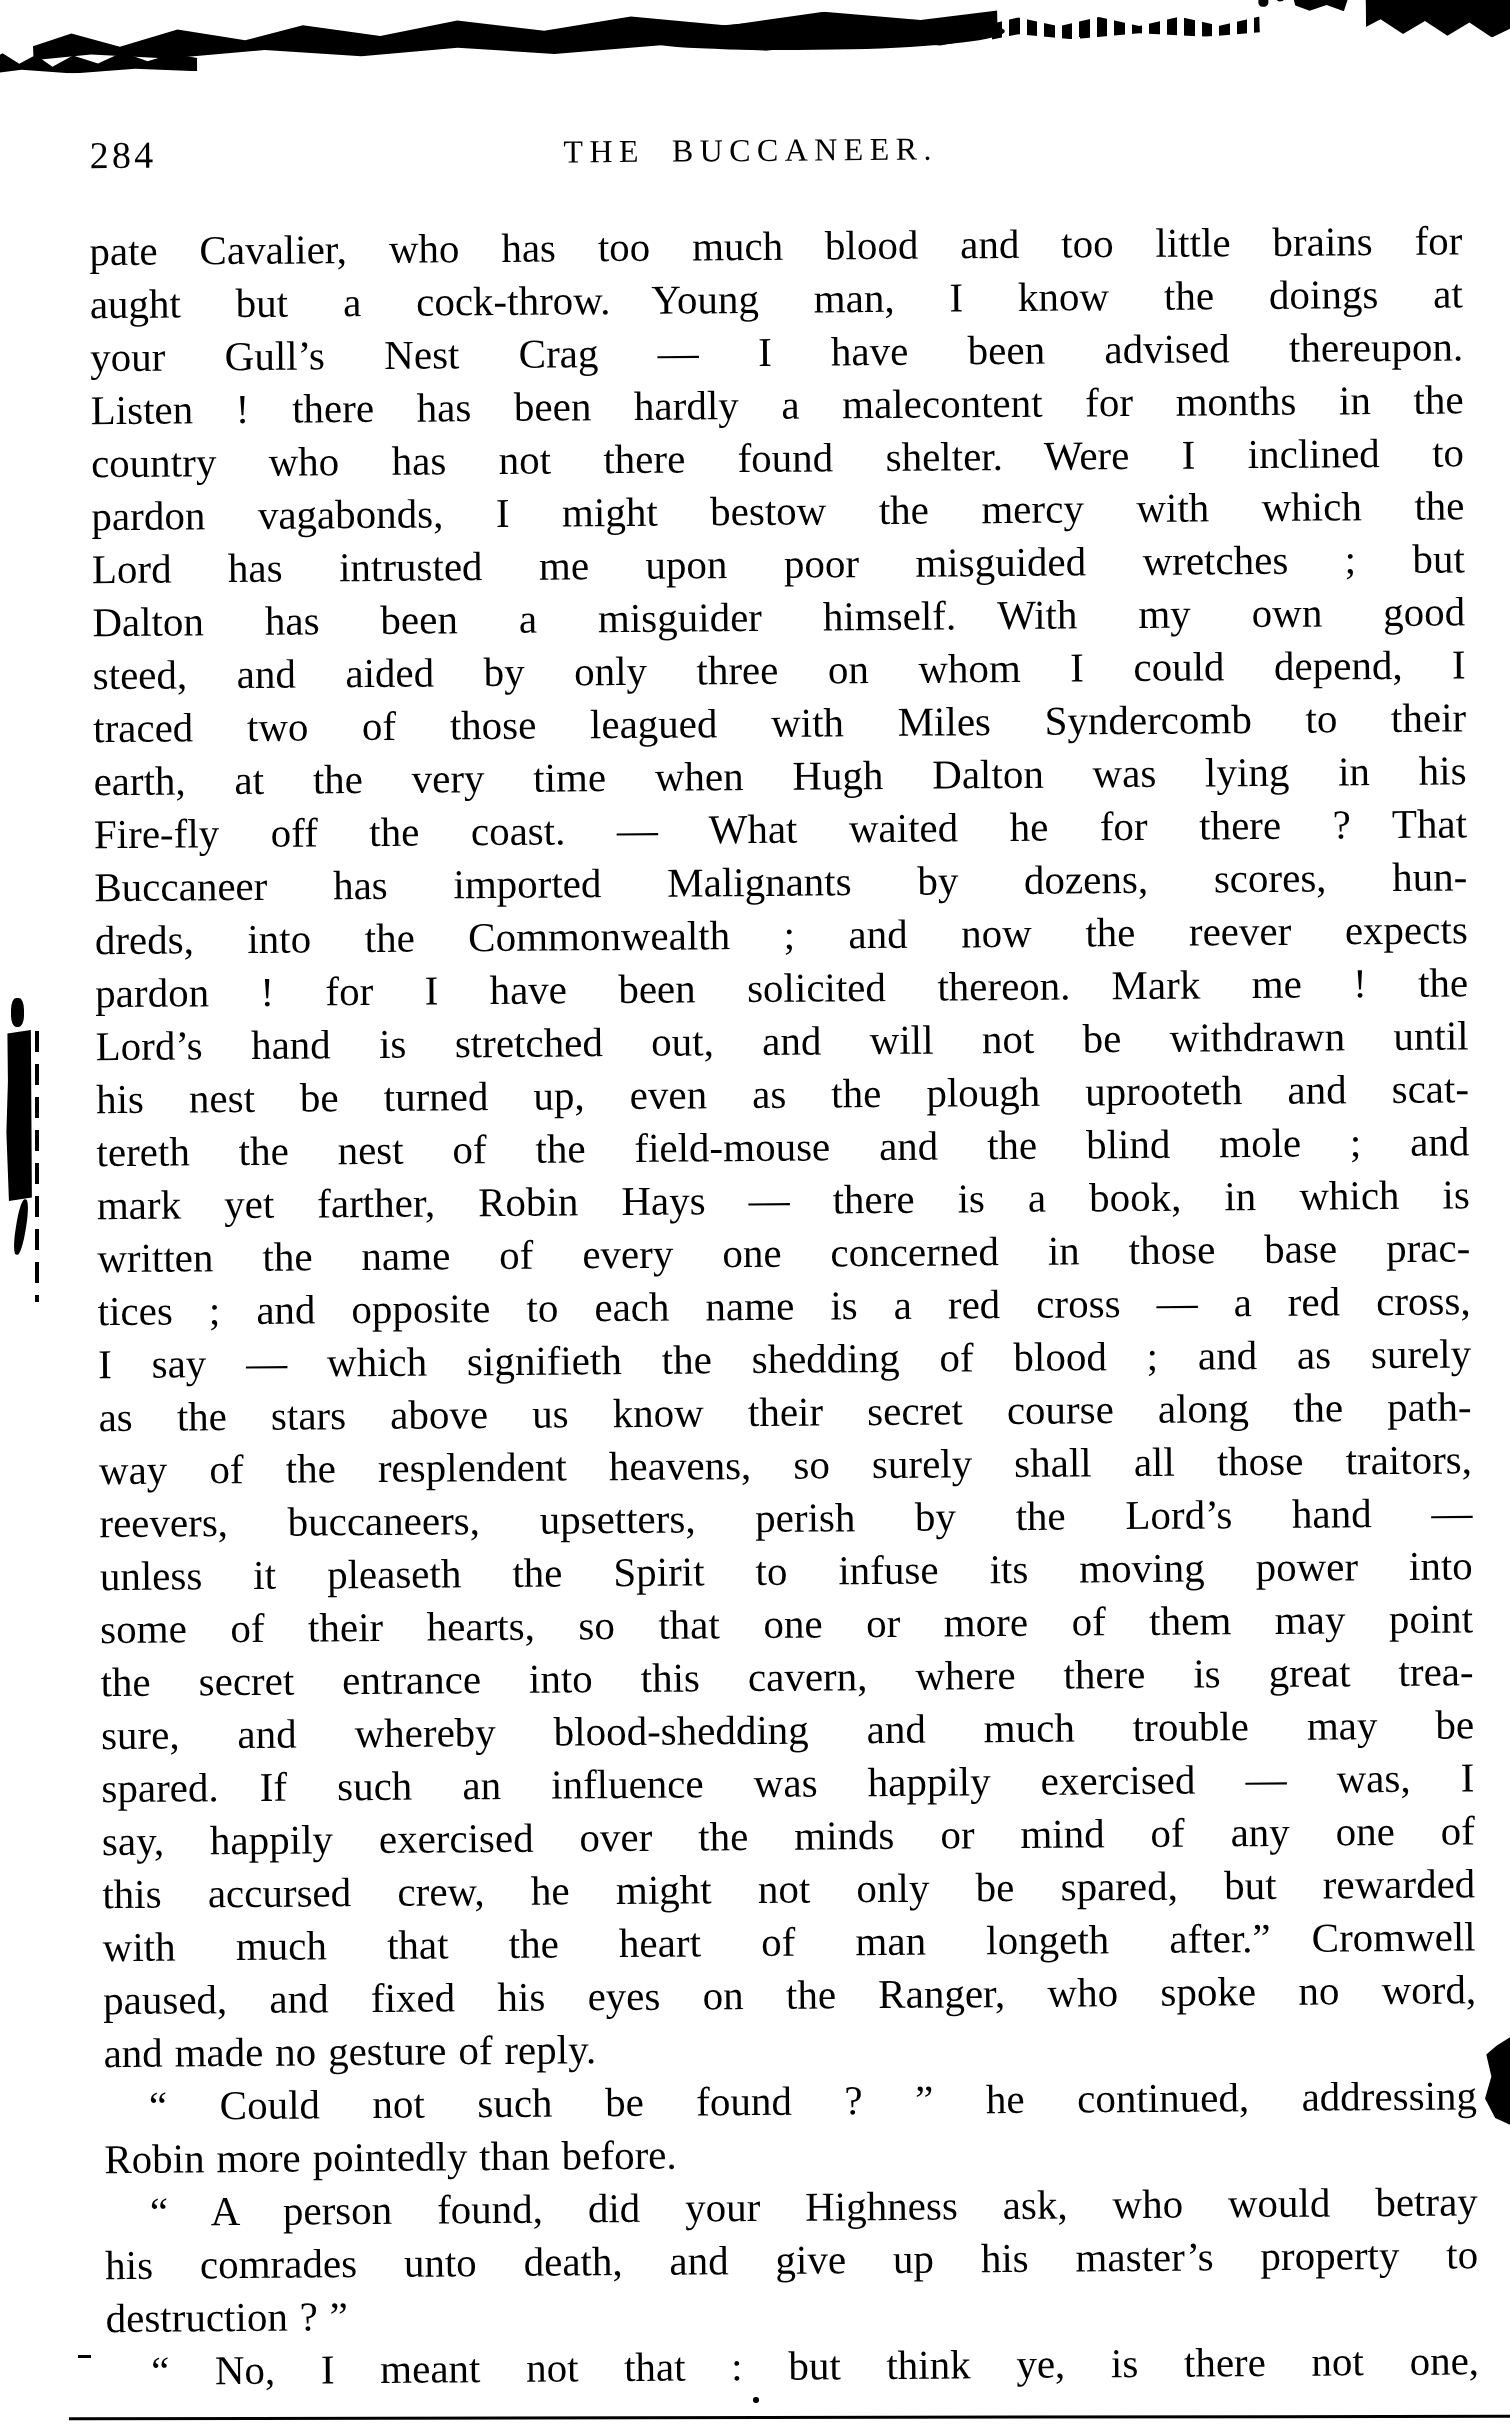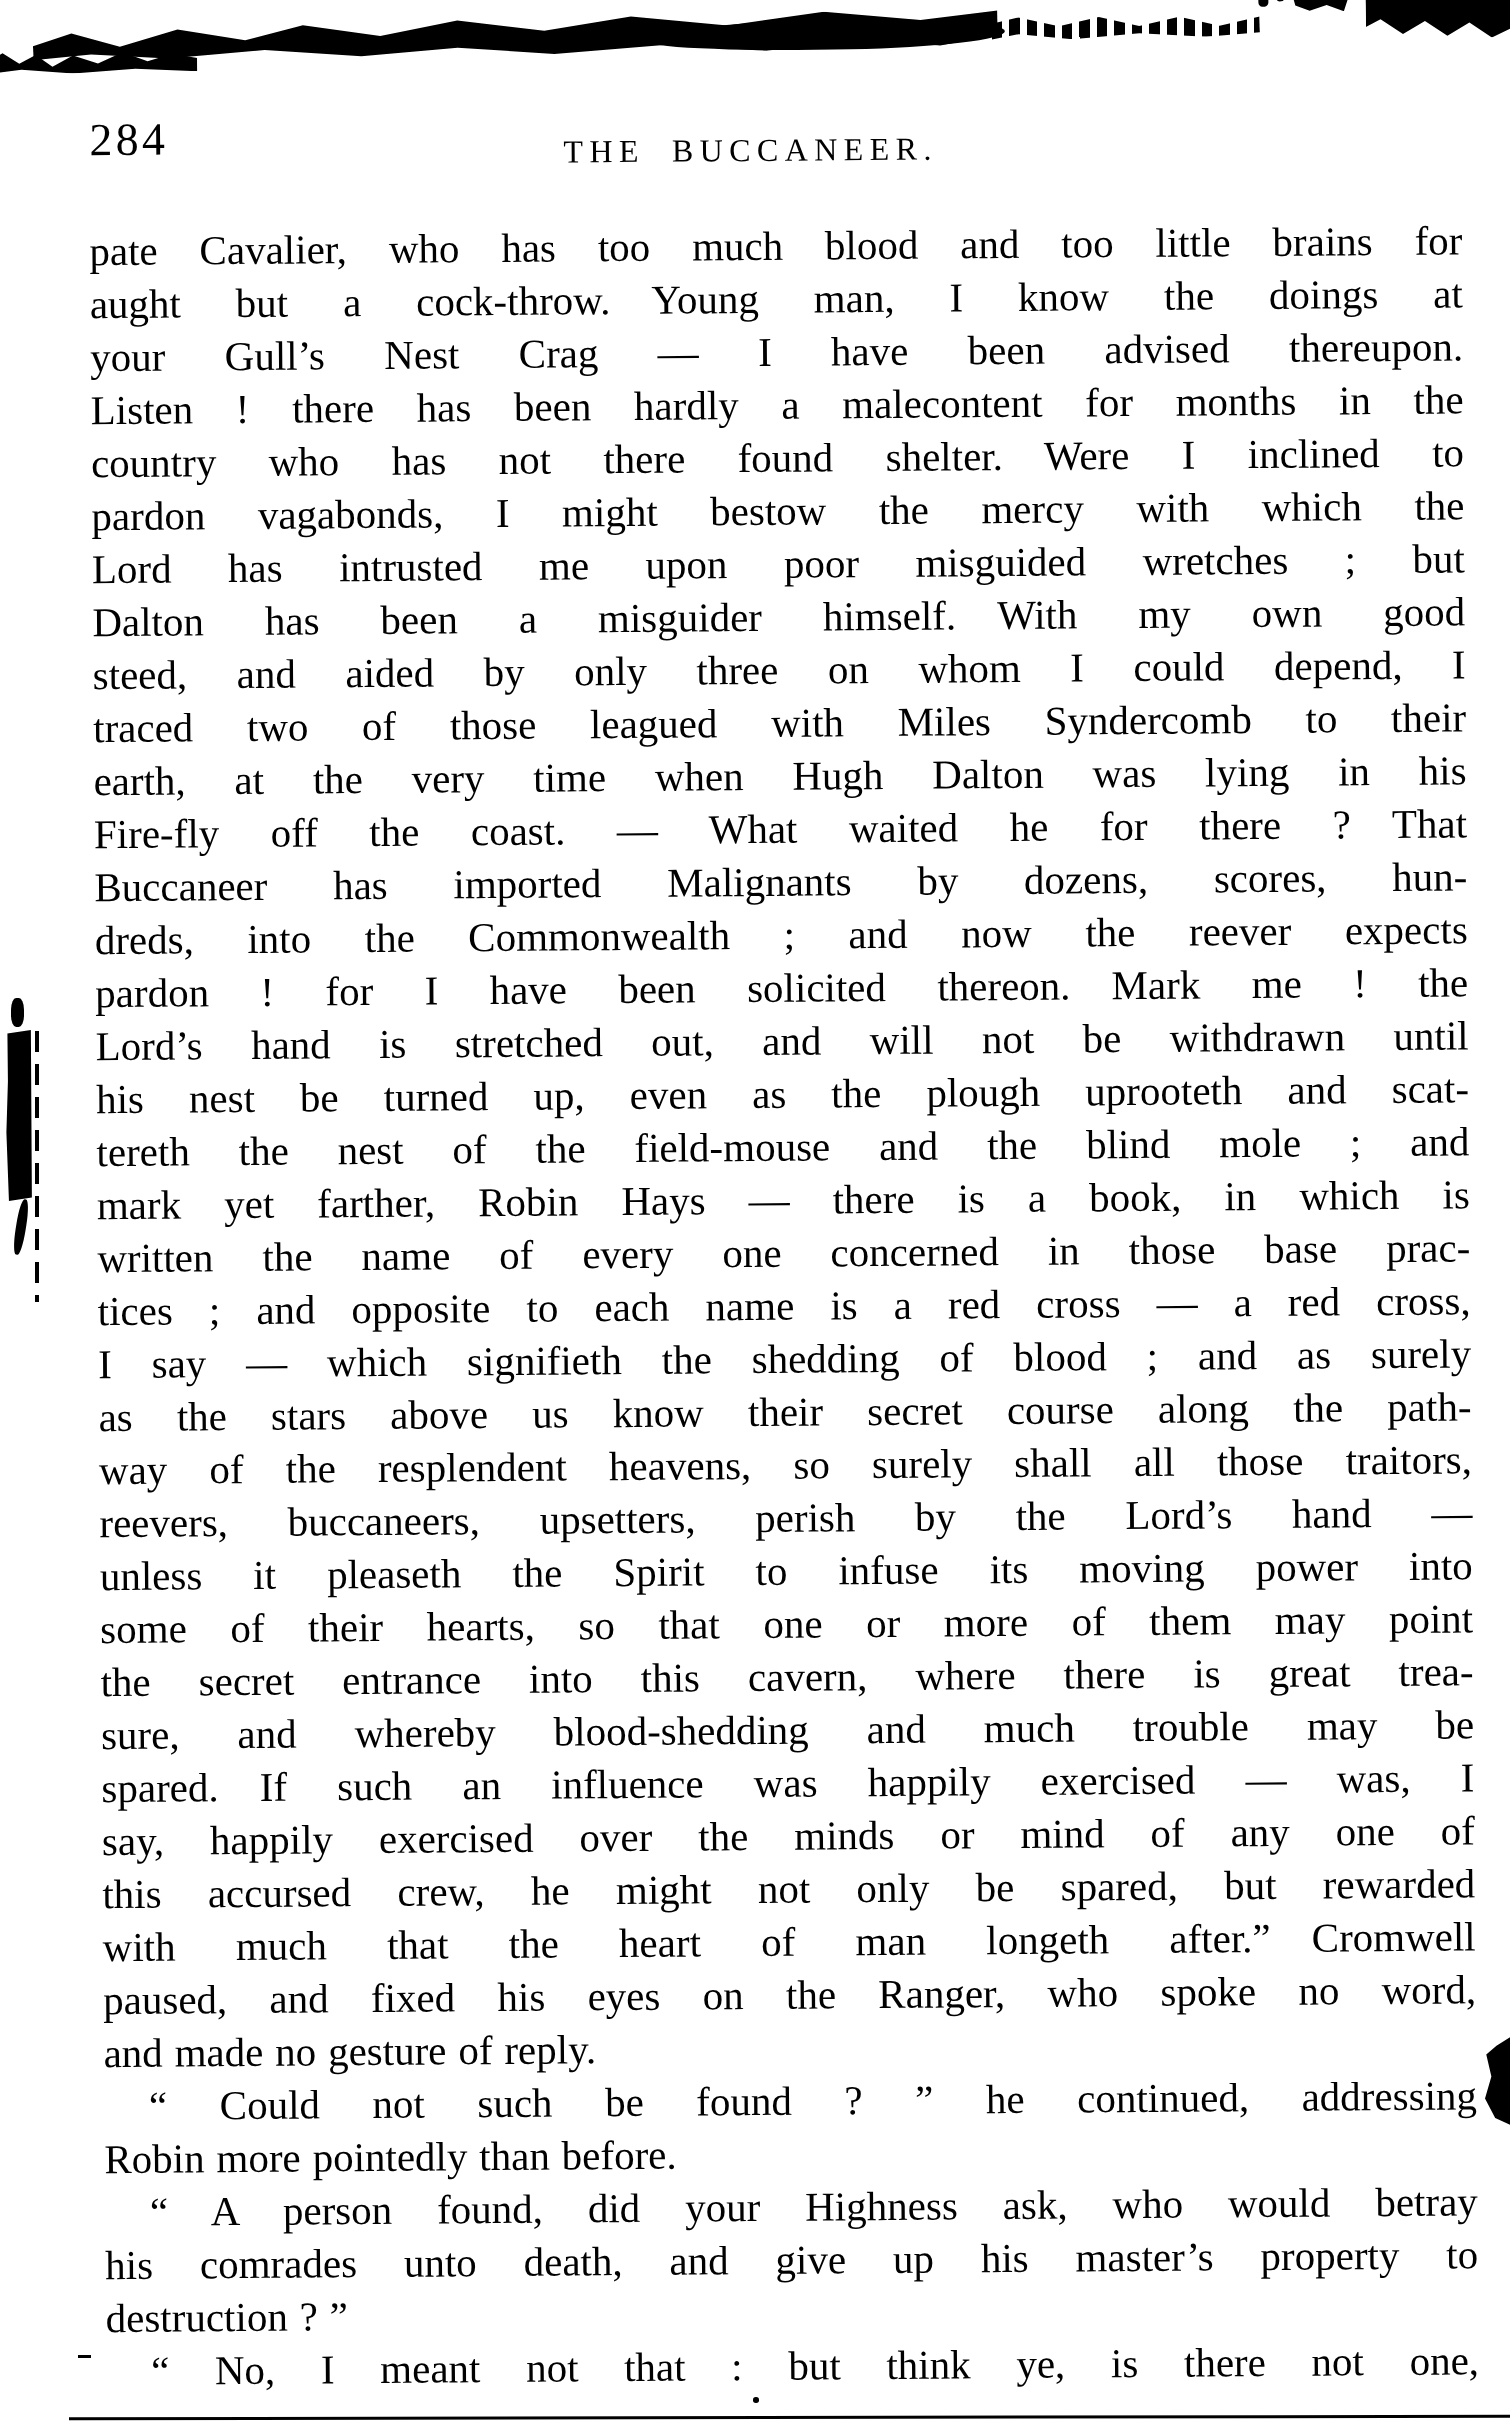--- a/index.html
+++ b/index.html
@@ -13,22 +13,22 @@
   }
   #page{position:absolute;inset:0;}
 
   
   #sheet{
     position:absolute;left:0;top:0;width:1510px;height:2426px;
     transform:rotate(-0.45deg);
     transform-origin:50% 45%;
   }
   #pagenum{
-    position:absolute;left:97px;top:108px;
-    font-size:46px;letter-spacing:3.2px;
+    position:absolute;left:97px;top:128px;
+    font-size:38px;letter-spacing:3.2px;
   }
   #runtitle{
     position:absolute;left:758px;top:132px;
     transform:translateX(-50%);
     font-size:32px;letter-spacing:6.4px;word-spacing:12.8px;
     white-space:nowrap;
   }
   #bodytext{
     position:absolute;left:96px;top:220px;width:1373px;
     font-size:41px;

